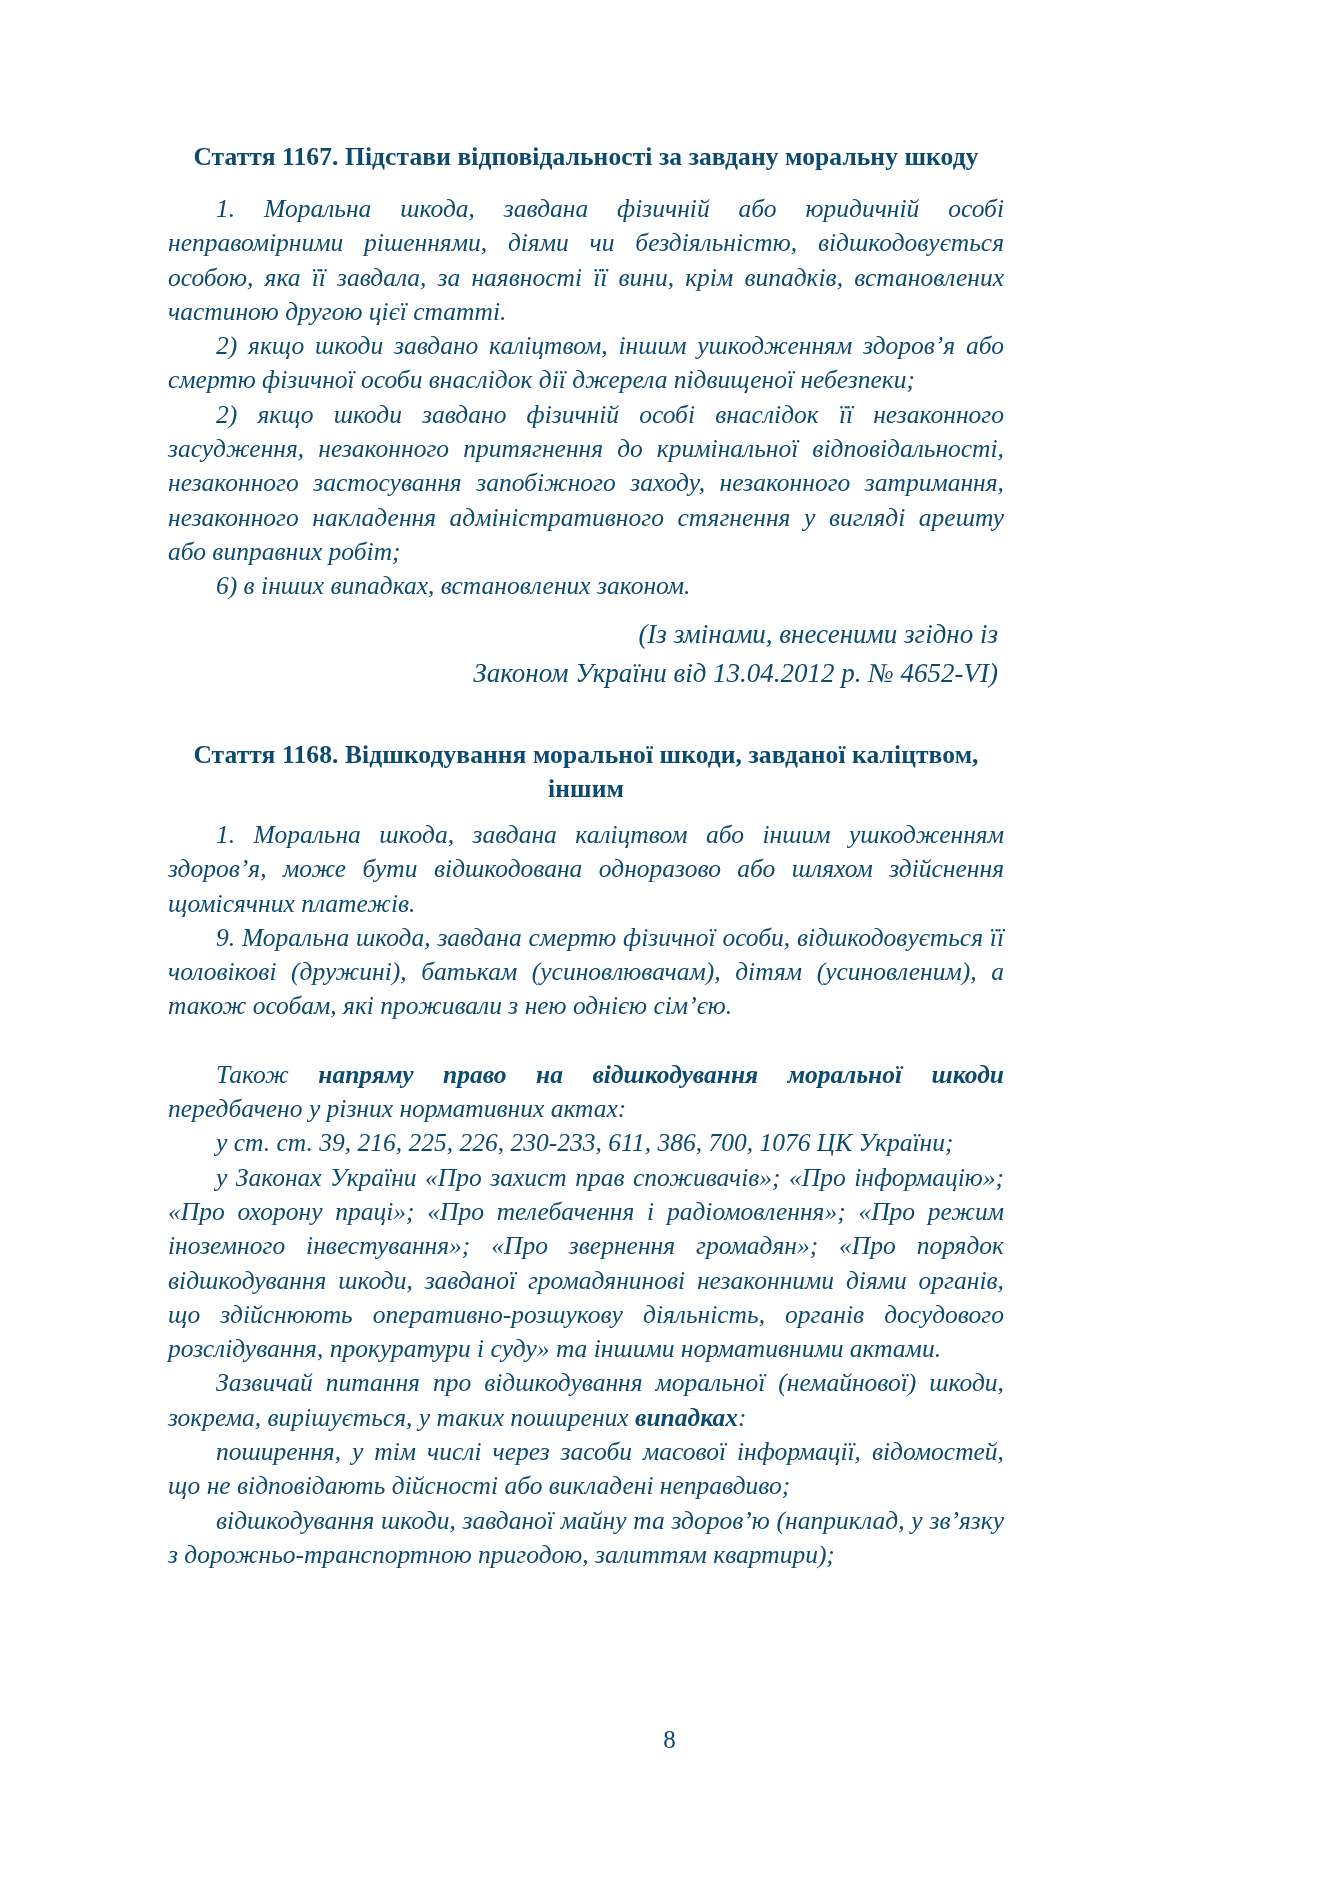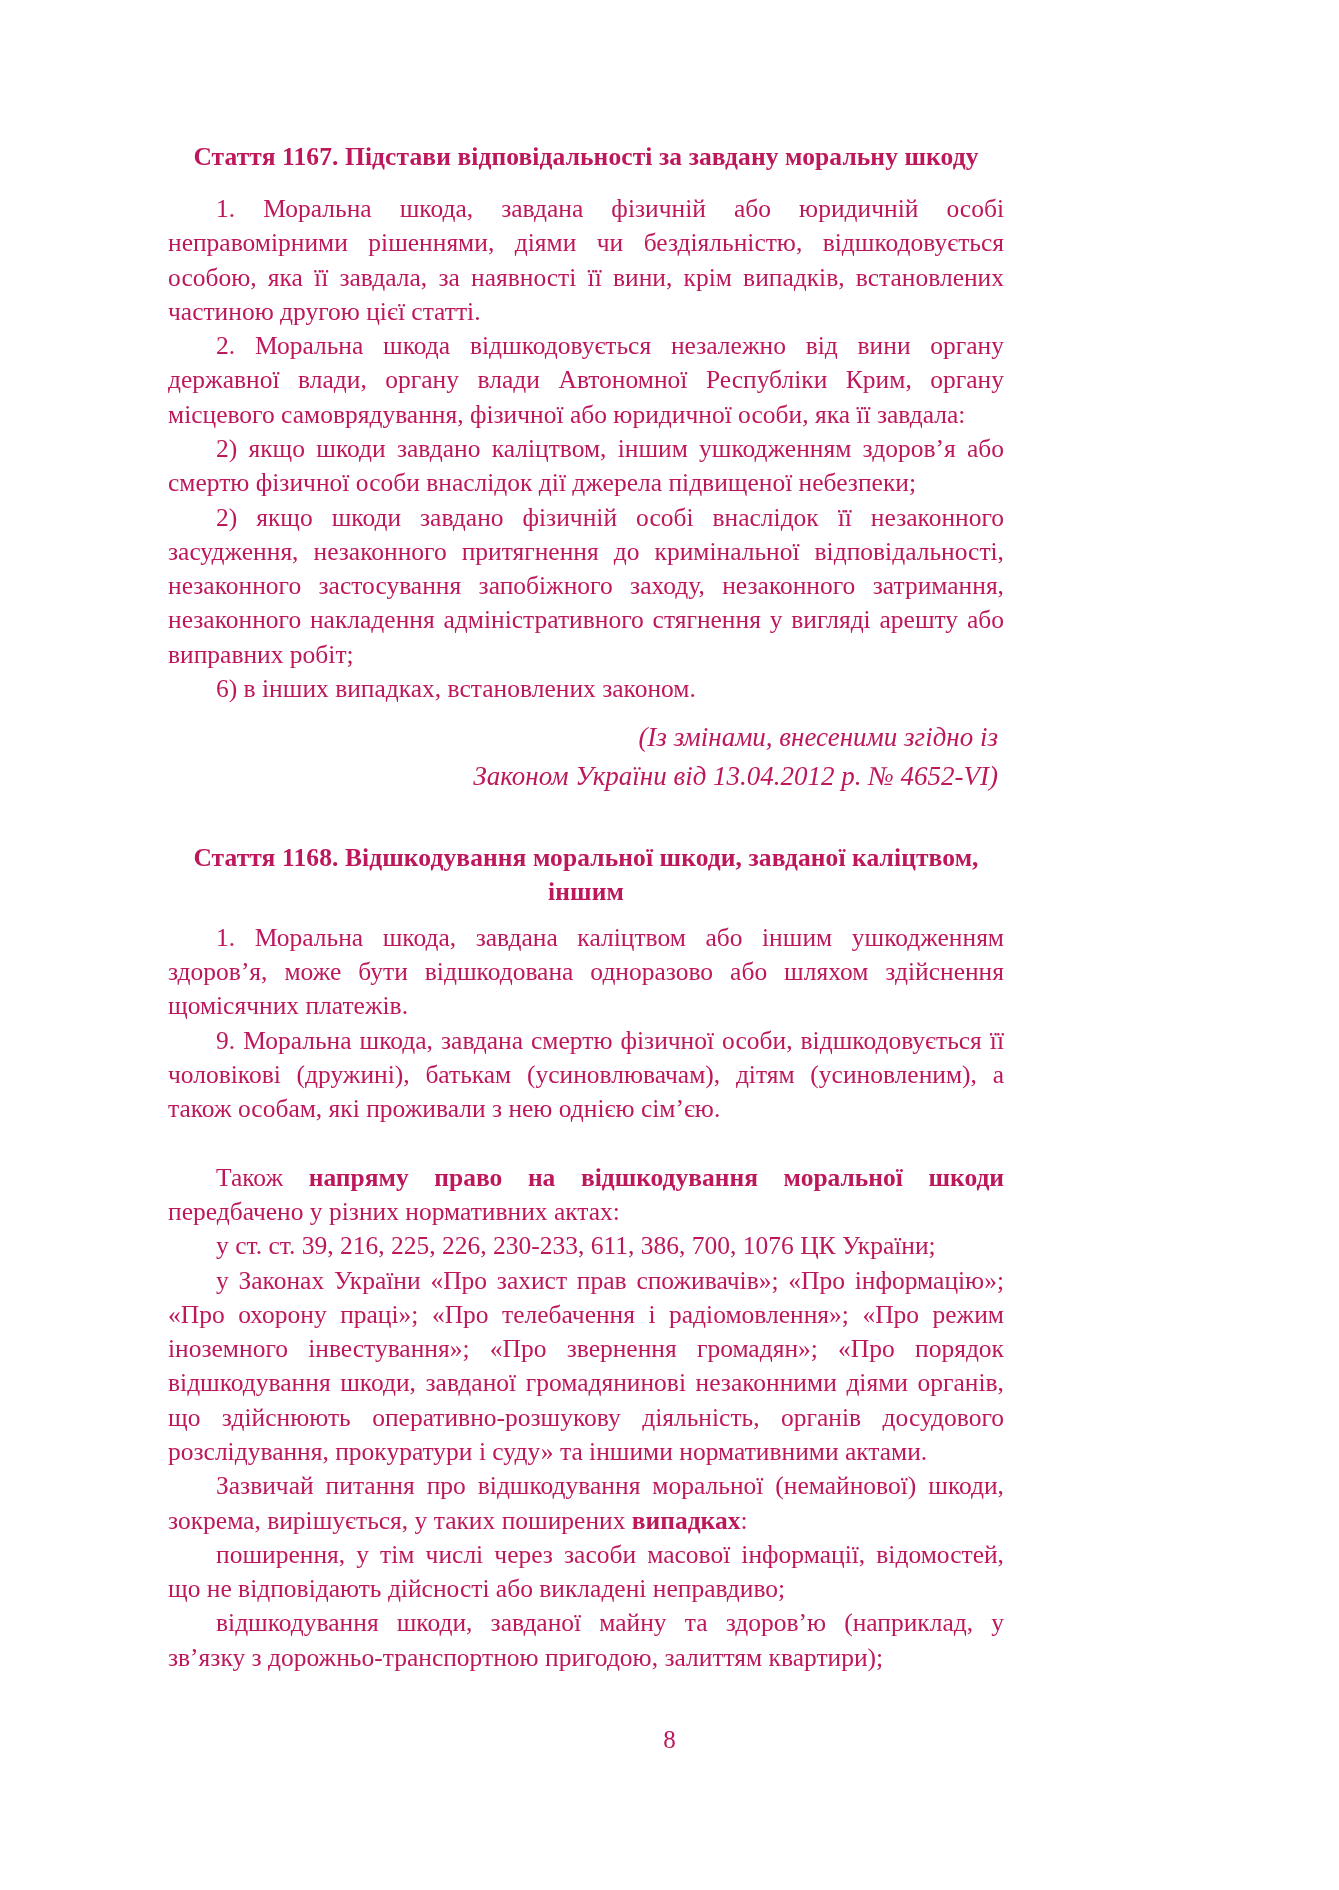--- a/index.html
+++ b/index.html
@@ -8,21 +8,21 @@
     padding: 0;
     background: #ffffff;
   }
   .page {
     position: relative;
     width: 1339px;
     height: 1890px;
     margin: 0 auto;
     background: #ffffff;
     font-family: "Liberation Serif", "DejaVu Serif", serif;
-    color: #be185d;
+    color: #0c4a6e;
     box-sizing: border-box;
     overflow: hidden;
   }
   .content {
     position: absolute;
     left: 168px;
     top: 140px;
     width: 836px;
   }
   .art-heading {
@@ -37,20 +37,21 @@
     margin-bottom: 18px;
   }
   .para {
     font-size: 25.5px;
     line-height: 1.345;
     text-align: justify;
     text-justify: inter-word;
     text-indent: 48px;
     margin: 0;
     hyphens: none;
+    font-style: italic;
   }
   .amend {
     font-size: 27px;
     font-style: italic;
     text-align: right;
     line-height: 1.42;
     margin: 12px 0 0 0;
     padding-right: 6px;
   }
   .amend-line { display: block; }
@@ -71,21 +72,20 @@
 <body>
 
 <div class="page">
 
   <div class="content">
 
     <h1 class="art-heading first">Стаття 1167. Підстави відповідальності за завдану моральну шкоду</h1>
 
     <p class="para">1. Моральна шкода, завдана фізичній або юридичній особі неправомірними рішеннями, діями чи бездіяльністю, відшкодовується особою, яка її завдала, за наявності її вини, крім випадків, встановлених частиною другою цієї статті.</p>
 
-    <p class="para">2. Моральна шкода відшкодовується незалежно від вини органу державної влади, органу влади Автономної Республіки Крим, органу місцевого самоврядування, фізичної або юридичної особи, яка її завдала:</p>
 
     <p class="para">2) якщо шкоди завдано каліцтвом, іншим ушкодженням здоров’я або смертю фізичної особи внаслідок дії джерела підвищеної небезпеки;</p>
 
     <p class="para">2) якщо шкоди завдано фізичній особі внаслідок її незаконного засудження, незаконного притягнення до кримінальної відповідальності, незаконного застосування запобіжного заходу, незаконного затримання, незаконного накладення адміністративного стягнення у вигляді арешту або виправних робіт;</p>
 
     <p class="para">6) в інших випадках, встановлених законом.</p>
 
     <div class="amend">
       <span class="amend-line">(Із змінами, внесеними згідно із</span>
       <span class="amend-line">Законом України від 13.04.2012 р. № 4652-VI)</span>

